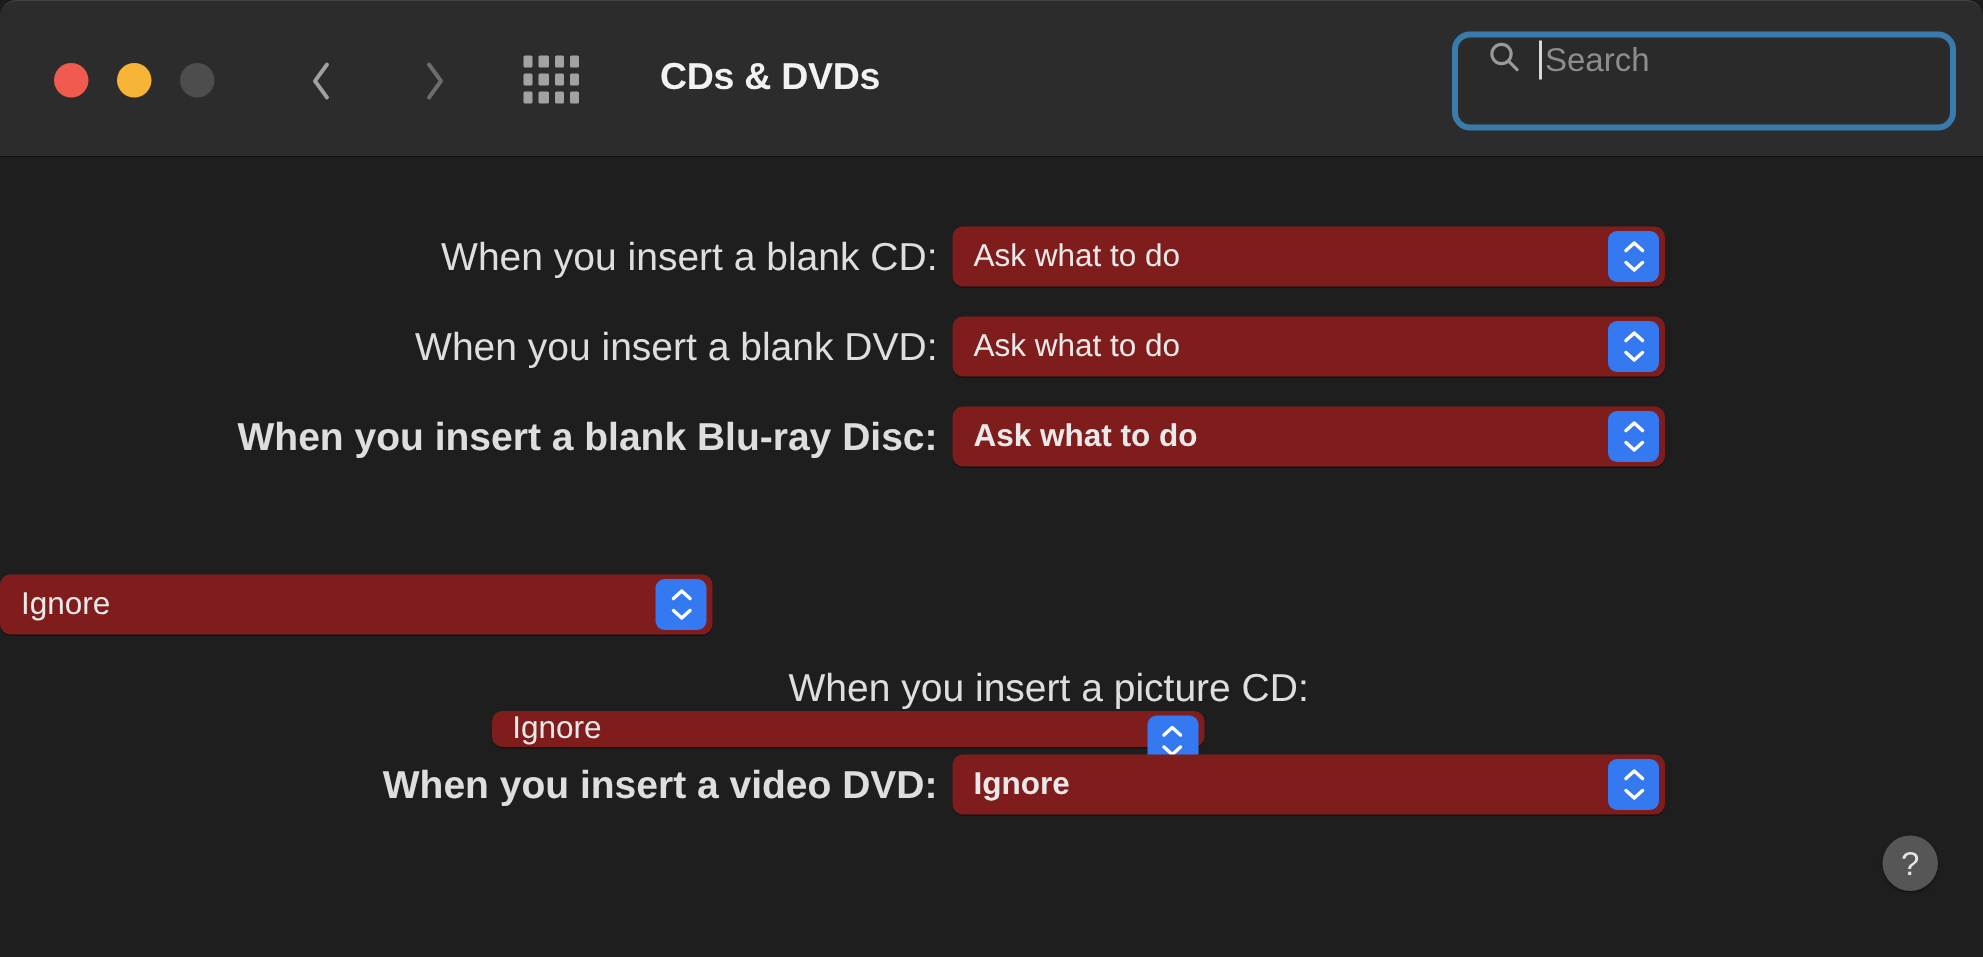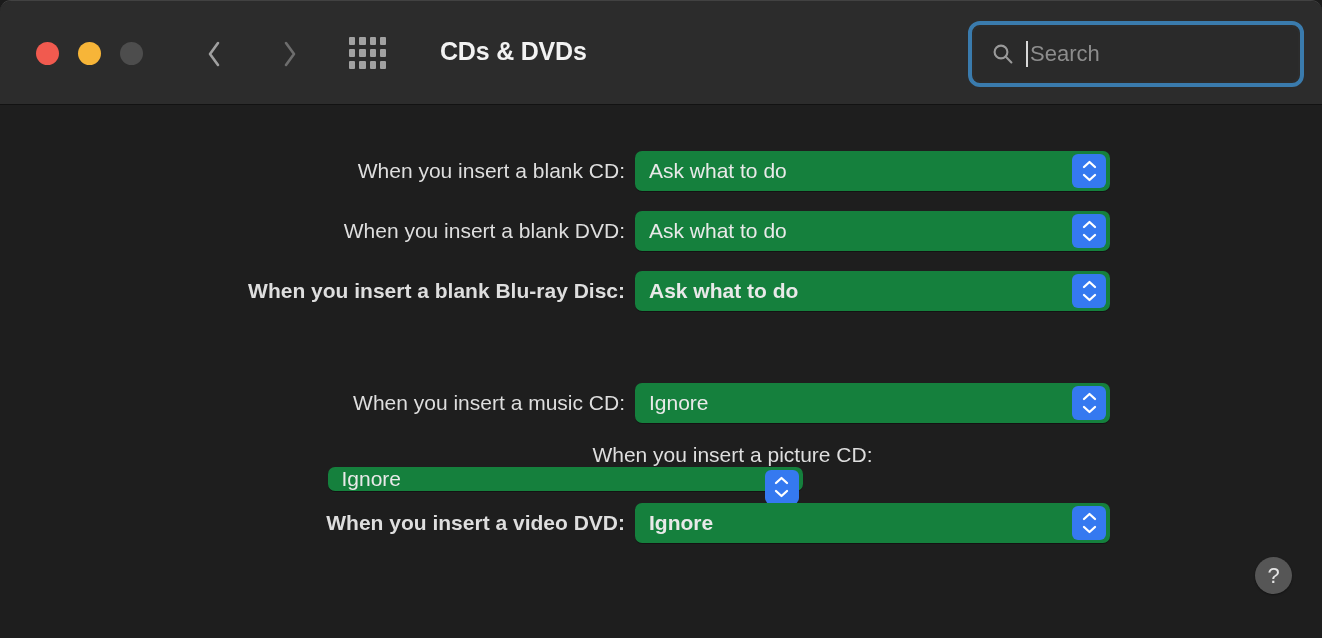--- a/index.html
+++ b/index.html
@@ -65,21 +65,21 @@
     position:absolute; right:18px; top:20px;
     width:336px; height:66px;
     border:4px solid #3a7bad;
     border-radius:12px;
     padding:2px;
   }
   .search-field {
     width:100%; height:100%;
     background:#2a2a2a;
     border-radius:8px;
-    display:flex; align-items:center;
+    display:flex; 
     padding-left:18px;
     position:relative;
   }
   .search-icon { width:22px; height:22px; flex:0 0 auto; }
   .search-icon circle, .search-icon line {
     fill:none; stroke:#9a9a9a; stroke-width:2.1; stroke-linecap:round;
   }
   .caret {
     width:2px; height:26px; background:#d8d8d8;
     margin-left:12px; flex:0 0 auto;
@@ -92,27 +92,27 @@
   .content { position:relative; width:100%; height:534px; background:#1e1e1e; }
 
   .row {
     position:absolute; left:0; width:1130px;
     height:40px;
     display:flex; align-items:center;
   }
   .row .label {
     width:635px; text-align:right;
     padding-right:10px;
-    font-size:21px; color:#dedede; white-space:nowrap;
+    font-size:26px; color:#dedede; white-space:nowrap;
   }
 
   .popup {
     position:relative;
     width:475px; height:40px;
-    background:#15803d;
+    background:#7f1d1d;
     border-radius:7px;
     display:flex; align-items:center;
     padding-left:14px;
     box-shadow:0 1px 0 rgba(0,0,0,.35);
   }
   .popup .value {
     font-size:21px; color:#e9e9e9; white-space:nowrap;
   }
   .stepper {
     position:absolute; right:4px; top:3px;
@@ -238,21 +238,20 @@
               <path d="M2 7 L7.5 2 L13 7"></path>
             </svg>
           <svg viewBox="0 0 15 9">
               <path d="M2 2 L7.5 7 L13 2"></path>
             </svg>
         </div>
       </div>
     </div>
 
     <div class="row" style="top:278px;">
-      <div class="label">When you insert a music CD:</div>
       <div class="popup">
         <div class="value">Ignore</div>
         <div class="stepper">
           <svg viewBox="0 0 15 9">
               <path d="M2 7 L7.5 2 L13 7"></path>
             </svg>
           <svg viewBox="0 0 15 9">
               <path d="M2 2 L7.5 7 L13 2"></path>
             </svg>
         </div>

